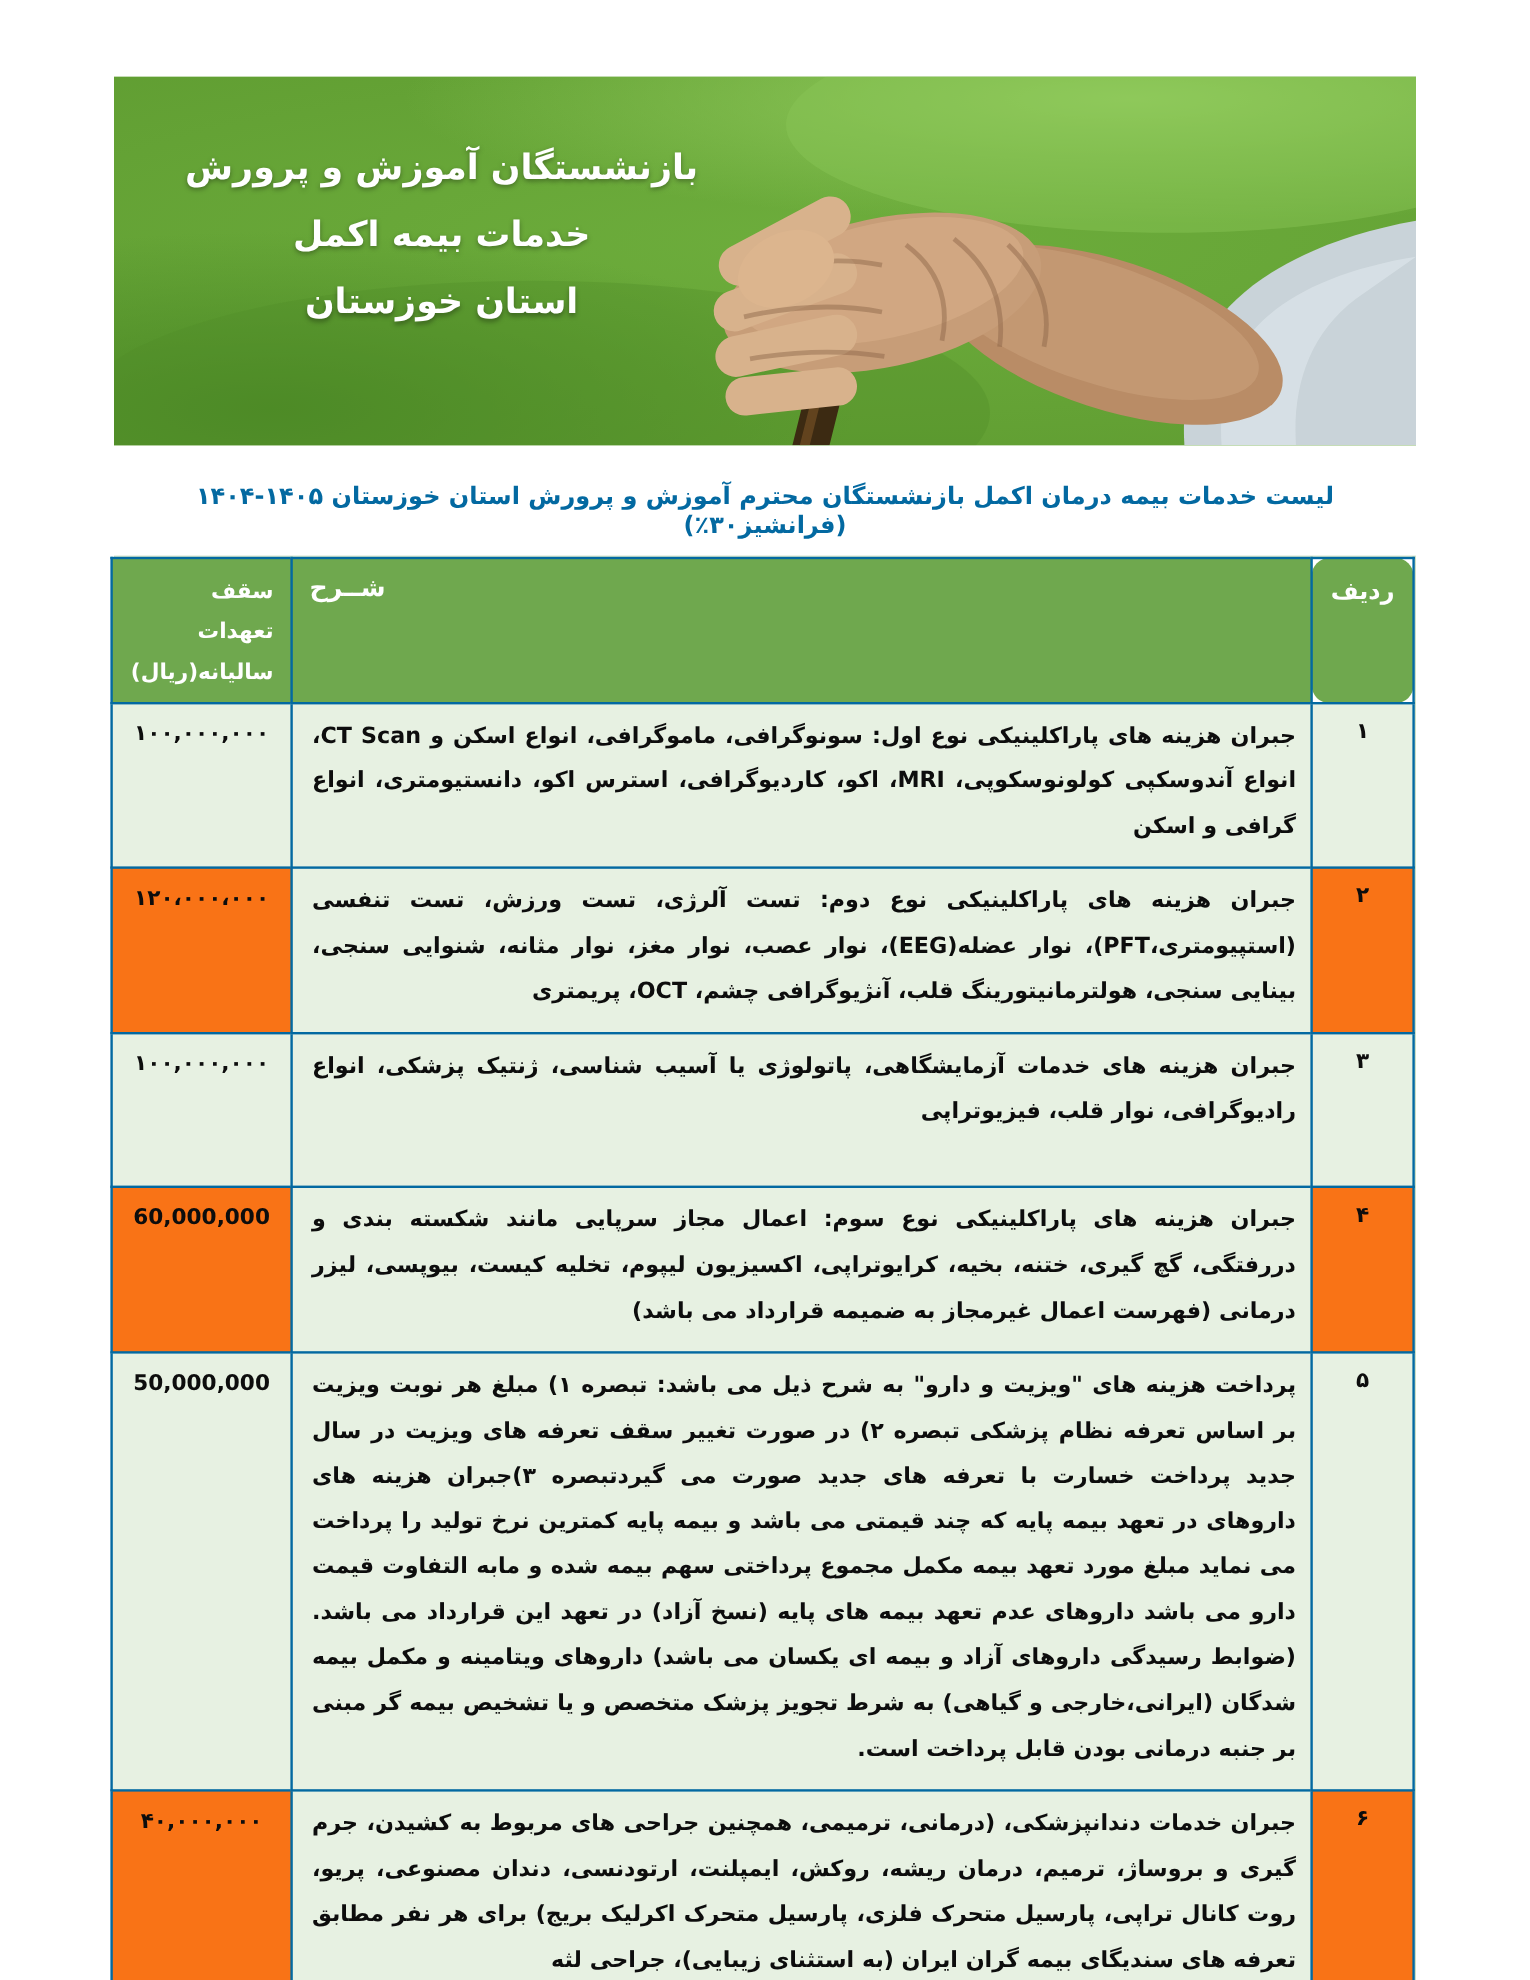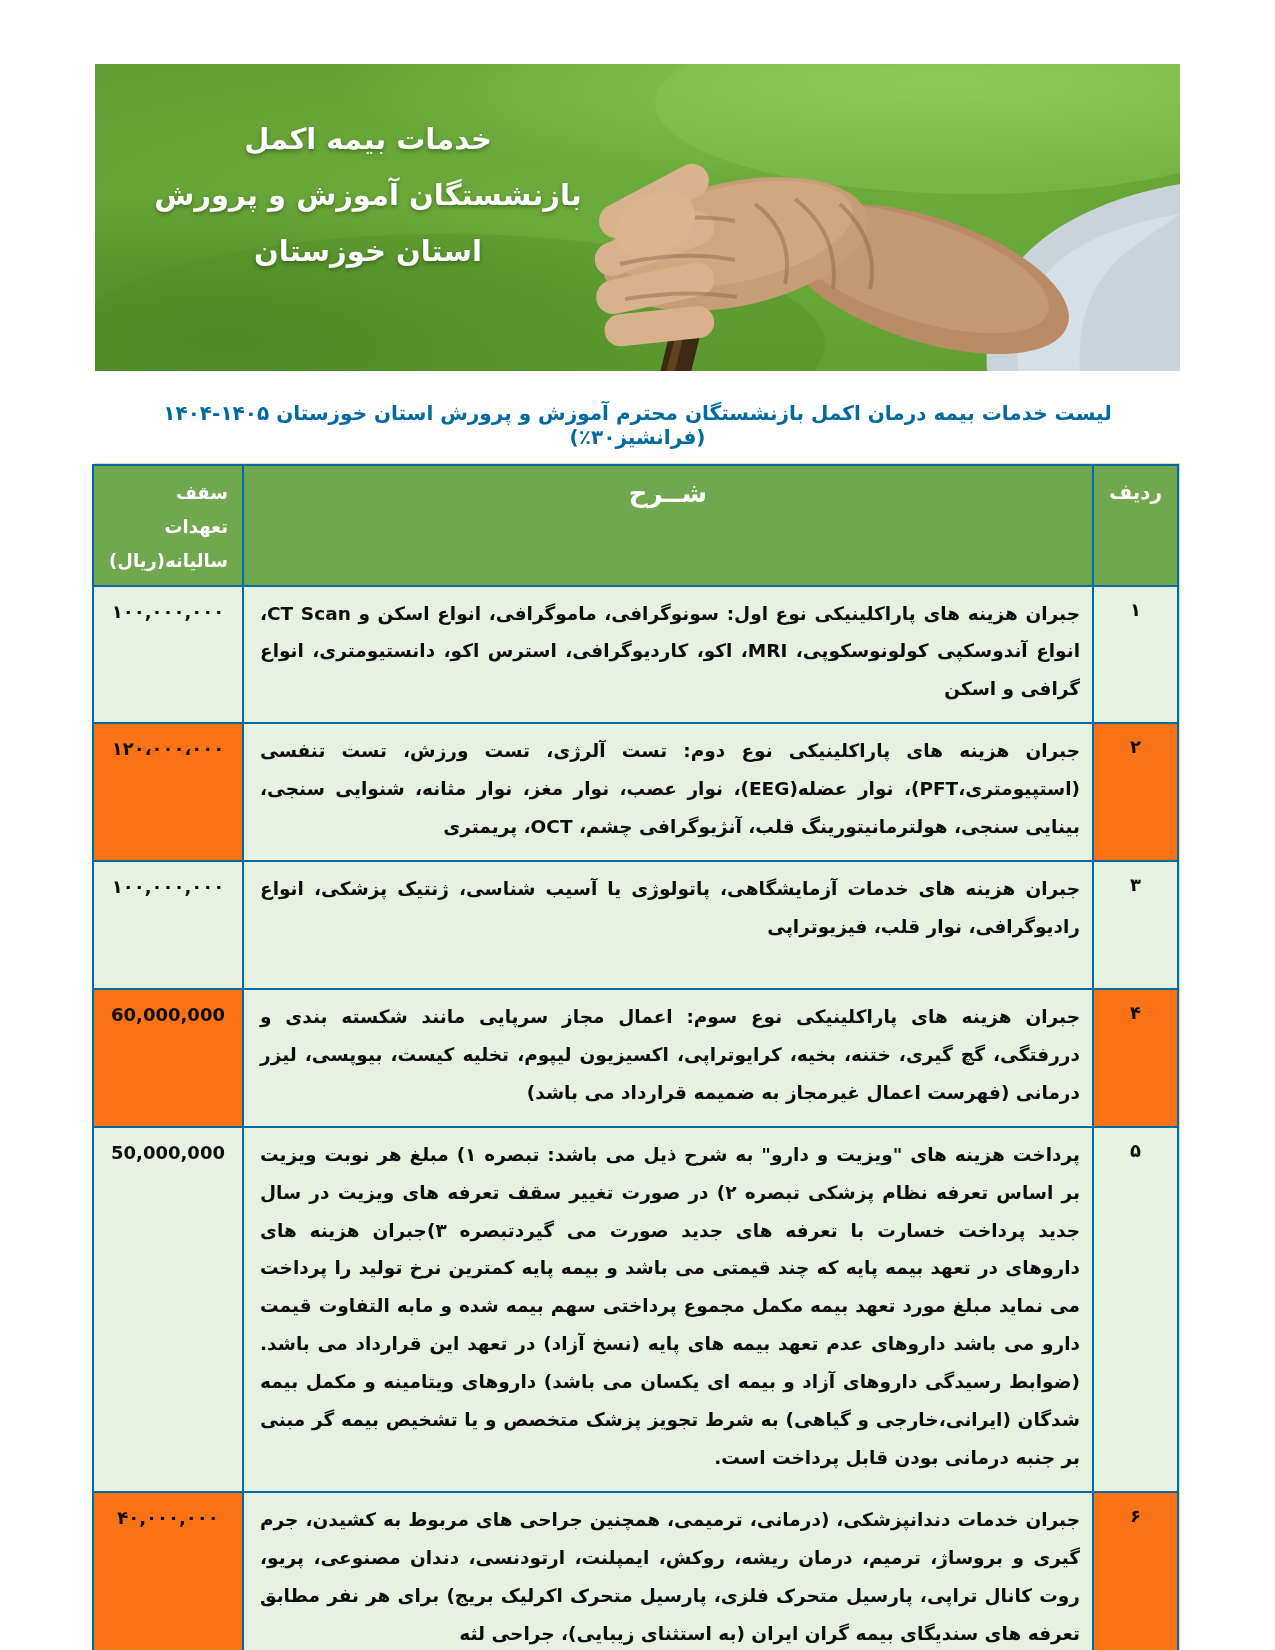--- a/index.html
+++ b/index.html
@@ -39,22 +39,22 @@
   table.services { width:100%; border-collapse:collapse; table-layout:fixed; }
   .services col.c-no   { width:85px;  }
   .services col.c-desc { width:850px; }
   .services col.c-ceil { width:150px; }
   .services th, .services td { border:2px solid #0369a1; }
 
   .services thead th {
     background:#6fa84e; color:#ffffff; font-weight:bold;
     height:104px; padding:10px 14px;
   }
-  .services thead th.h-no   { vertical-align:top; text-align:center; font-size:20px; padding-top:14px; }
-  .services thead th.h-desc { vertical-align:top; text-align:center; font-size:26px; padding-top:12px; }
+  .services thead th.h-no   { vertical-align:top; text-align:center; font-size:20px; padding-top:14px;border-radius:15px; }
+  .services thead th.h-desc { vertical-align:top; text-align:left; font-size:21px; padding-top:12px; }
   .services thead th.h-ceil { vertical-align:bottom; text-align:right; font-size:18px; line-height:1.9; padding-bottom:6px; }
 
   .services td { font-size:18.5px; color:#0d0d0d; font-weight:bold; vertical-align:top; }
   .services td.no   { background:#e7f1e2; text-align:center; padding-top:12px; font-size:18px; }
   .services td.desc { background:#e7f1e2; text-align:justify; padding:8px 12px 14px 16px; line-height:2.05; }
   .services td.ceil { background:#e7f1e2; text-align:center; padding-top:14px; font-size:18px; }
   .services tr.alt td.no, .services tr.alt td.ceil { background:#f97316; }
 
   .services tr[data-name="row-3"] td { padding-bottom:42px; }
   .services tr[data-name="row-6"] td { padding-bottom:48px; }
@@ -98,22 +98,22 @@
         <path d="M525 200 q 62 -14 115 -4"></path>
         <path d="M530 235 q 60 -10 112 -2"></path>
         <path d="M660 140 q 40 30 30 80"></path>
         <path d="M700 135 q 45 35 38 90"></path>
         <path d="M745 140 q 40 38 30 85"></path>
       </g>
 
       <ellipse cx="560" cy="160" rx="42" ry="30" fill="#dcb58e" transform="rotate(-25 560 160)"></ellipse>
     </svg>
     <div class="banner-text" data-name="banner-title-block">
+      <span data-name="banner-line-2">بازنشستگان آموزش و پرورش</span>
       <span data-name="banner-line-1">خدمات بیمه اکمل</span>
-      <span data-name="banner-line-2">بازنشستگان آموزش و پرورش</span>
       <span data-name="banner-line-3">استان خوزستان</span>
     </div>
   </div>
 
   <div class="doc-title" data-name="document-title">لیست خدمات بیمه درمان اکمل بازنشستگان محترم آموزش و پرورش استان خوزستان ۱۴۰۵-۱۴۰۴ (فرانشیز۳۰٪)</div>
 
   <div class="tbl-wrap" data-name="services-table-wrap">
     <table class="services" data-name="services-table">
       <colgroup>
           <col class="c-no">

